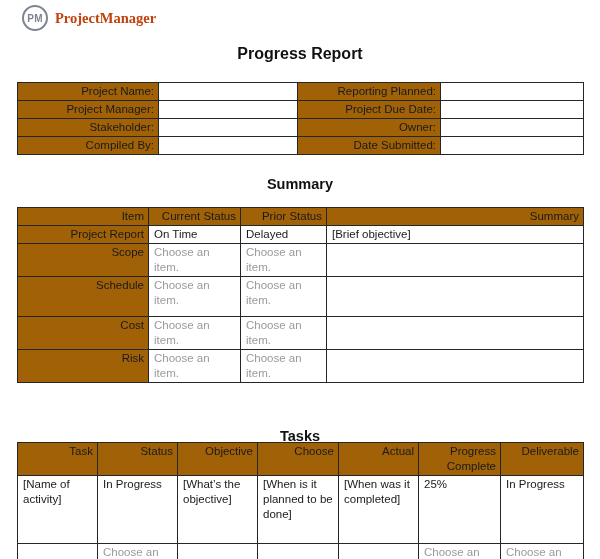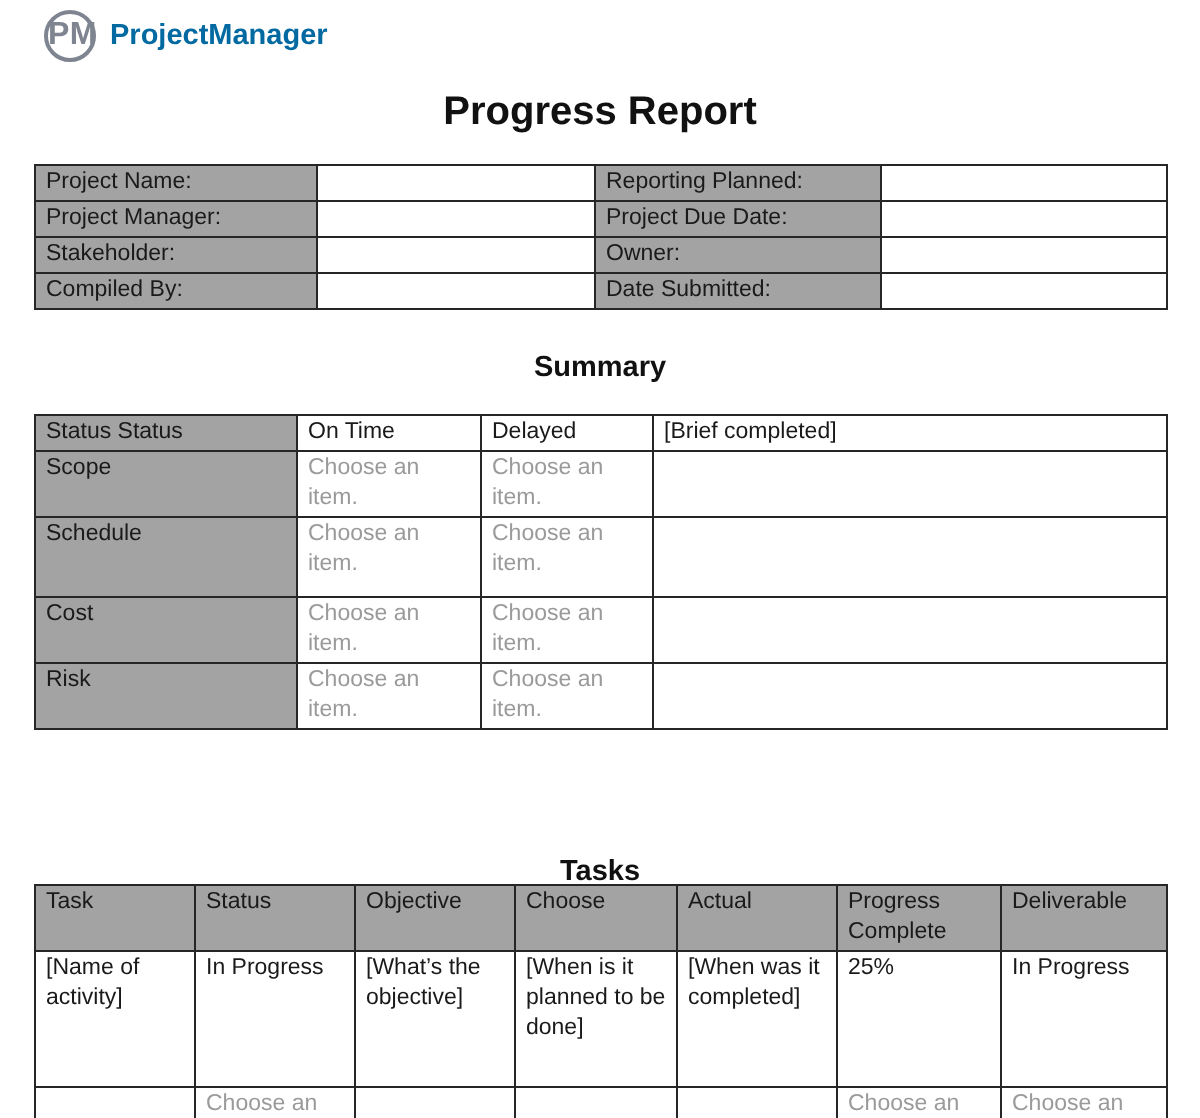--- a/index.html
+++ b/index.html
@@ -3,39 +3,39 @@
 <meta charset="utf-8">
 <style>
   * { margin:0; padding:0; box-sizing:border-box; }
   body { background:#fff; font-family:"Liberation Sans", sans-serif; color:#1a1a1a; }
   .page { position:relative; width:600px; height:559px; background:#fff; overflow:hidden; }
 
   
   .brand { position:absolute; top:5px; left:22px; display:flex; align-items:center; gap:7px; }
   .logo-circle {
     width:26px; height:26px; border:2.5px solid #7e8590; border-radius:50%;
-    display:flex; align-items:center; 
-    color:#7e8590; font-size:16px; font-weight:bold; letter-spacing:0.2px;
+    display:flex; align-items:center; justify-content:center;
+    color:#7e8590; font-size:10px; font-weight:bold; letter-spacing:0.2px;
   }
-  .brand-name { color:#0369a1; font-size:14.5px; font-weight:600; }
+  .brand-name { color:#c2410c; font-size:14.5px; font-weight:600;font-family:Liberation Serif, serif; }
 
   
   .title { position:absolute; top:45px; left:0; width:100%; text-align:center;
-           font-size:20px; font-weight:bold; color:#111; }
+           font-size:16px; font-weight:bold; color:#111; }
   .sec { position:absolute; left:0; width:100%; text-align:center;
          font-size:14.5px; font-weight:bold; color:#111; }
   .sec-summary { top:176px; }
   .sec-tasks { top:428px; }
 
   
   table { border-collapse:collapse; table-layout:fixed; position:absolute; left:17px; }
   td, th { border:1px solid #262626; vertical-align:top; padding:1px 4px 1px 5px;
            font-size:11.5px; font-weight:normal; line-height:15px; text-align:left;
            overflow:hidden; }
-  .fill { background:#a3a3a3; }
+  .fill { background:#a16207;text-align:right; }
   .ph { color:#9a9a9a; display:inline-block; max-width:64px; }
 
   .info-table { top:82px; width:566px; }
   .info-table td { height:16px; }
 
   .summary-table { top:207px; width:566px; }
   .summary-table .hrow td { height:16px; }
   .r-sm td { height:15px; }
   .r-md td { height:31px; }
   .r-lg td { height:40px; }
@@ -97,25 +97,31 @@
   <div class="sec sec-summary">Summary</div>
 
   <table class="summary-table">
     <colgroup>
         <col style="width:131px">
         <col style="width:92px">
         <col style="width:86px">
         <col style="width:257px">
       </colgroup>
     <tbody>
+      <tr class="hrow">
+        <td class="fill">Item</td>
+        <td class="fill">Current Status</td>
+        <td class="fill">Prior Status</td>
+        <td class="fill">Summary</td>
+      </tr>
       <tr class="r-sm">
-        <td class="fill">Status Status</td>
+        <td class="fill">Project Report</td>
         <td>On Time</td>
         <td>Delayed</td>
-        <td>[Brief completed]</td>
+        <td>[Brief objective]</td>
       </tr>
       <tr class="r-md">
         <td class="fill">Scope</td>
         <td><span class="ph">Choose an item.</span></td>
         <td><span class="ph">Choose an item.</span></td>
         <td></td>
       </tr>
       <tr class="r-lg">
         <td class="fill">Schedule</td>
         <td><span class="ph">Choose an item.</span></td>

